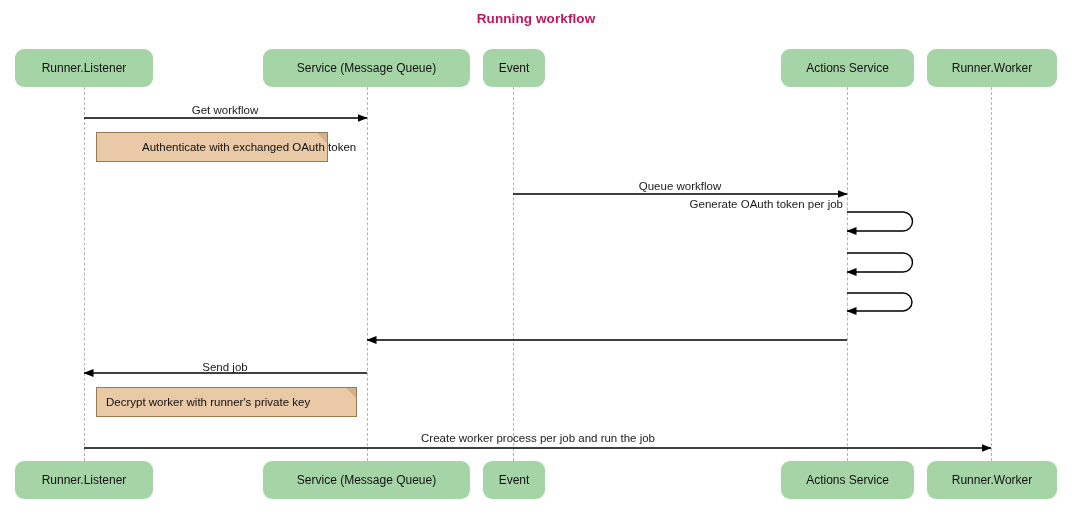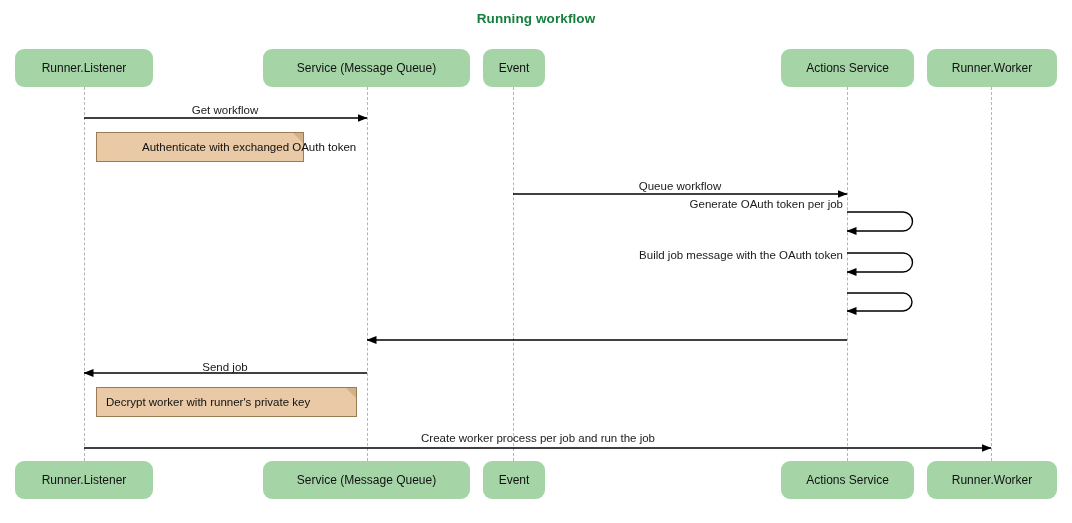--- a/index.html
+++ b/index.html
@@ -16,21 +16,21 @@
     overflow: hidden;
   }
   #diagram-title {
     position: absolute;
     left: 0;
     top: 11px;
     width: 1072px;
     text-align: center;
     font-size: 13.5px;
     font-weight: bold;
-    color: #15803d;
+    color: #be185d;
     letter-spacing: 0.1px;
   }
   .participant-box {
     position: absolute;
     box-sizing: border-box;
     background: #a5d5a7;
     border-radius: 9px;
     display: flex;
     align-items: center;
     justify-content: center;
@@ -153,25 +153,24 @@
     <line x1="847" y1="340" x2="367" y2="340" stroke="#000000" stroke-width="1.4" marker-end="url(#ah-left)"></line>
 
     <line x1="367" y1="373" x2="84" y2="373" stroke="#000000" stroke-width="1.4" marker-end="url(#ah-left)"></line>
 
     <line x1="84" y1="448" x2="991" y2="448" stroke="#000000" stroke-width="1.4" marker-end="url(#ah-right)"></line>
   </svg>
 
   <div class="msg-label" style="left:225px; top:104px;">Get workflow</div>
   <div class="msg-label" style="left:680px; top:180px;">Queue workflow</div>
   <div class="msg-label right-anchor" style="left:843px; top:198px;">Generate OAuth token per job</div>
-  <div class="msg-label right-anchor" style="left:843px; top:249px;">Build job message with the OAuth token</div>
   <div class="msg-label" style="left:225px; top:361px;">Send job</div>
   <div class="msg-label" style="left:538px; top:432px;">Create worker process per job and run the job</div>
 
-  <div class="note-box" style="left:96px; top:132px; width:208px;padding-left:45px;">
+  <div class="note-box" style="left:96px; top:132px; width:232px;padding-left:45px;">
     <span>Authenticate with exchanged OAuth token</span>
     <span class="note-fold"></span>
   </div>
 
   <div class="note-box" style="left:96px; top:387px; width:261px;">
     <span>Decrypt worker with runner's private key</span>
     <span class="note-fold"></span>
   </div>
 
 </div>

